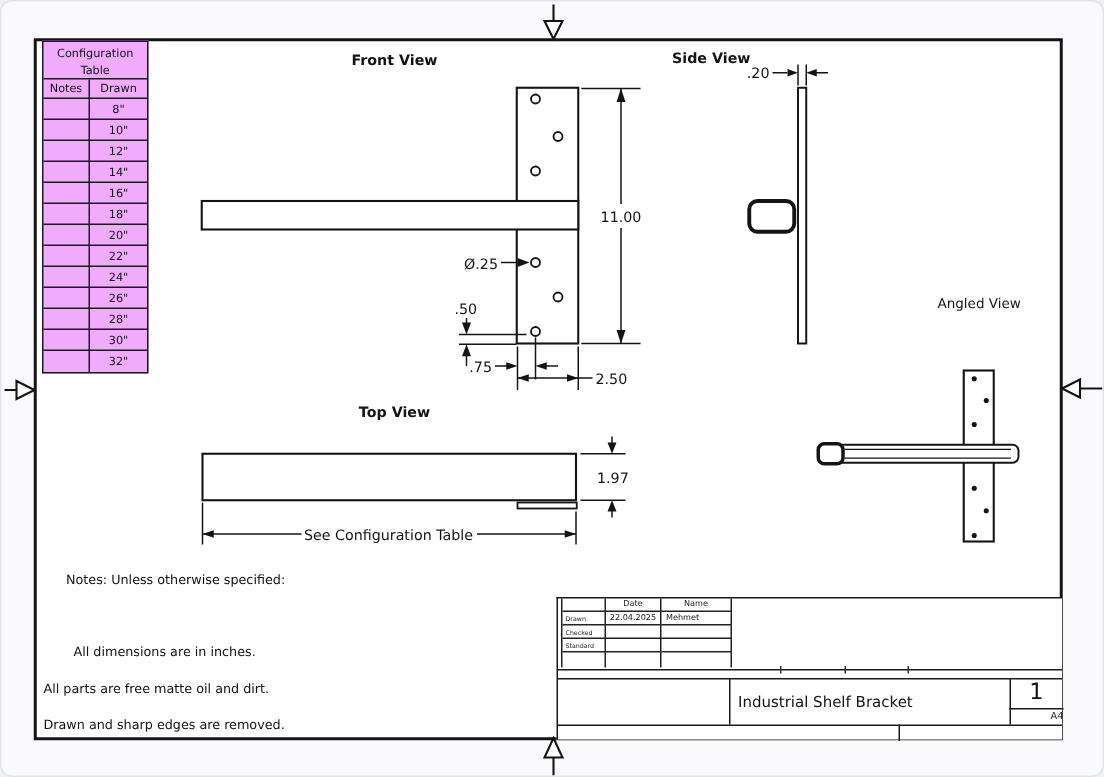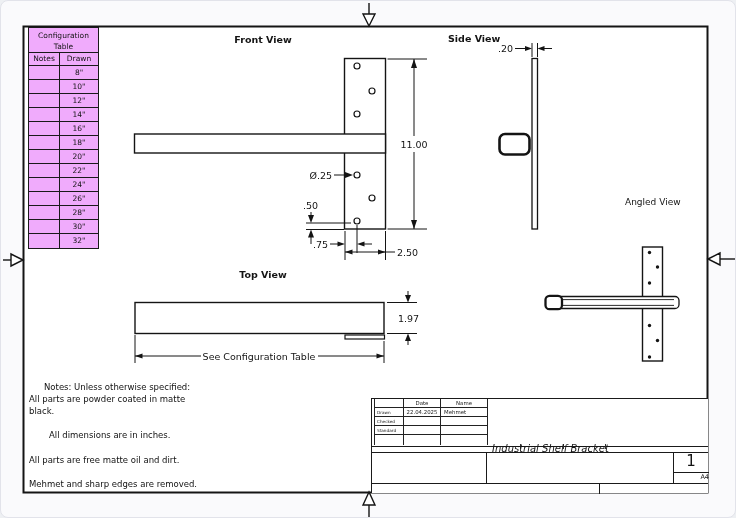--- a/index.html
+++ b/index.html
@@ -45,21 +45,21 @@
     overflow:hidden;white-space:nowrap;}
   .tb-c1{width:29px;font-size:4.2px;line-height:9px;padding-left:2px;color:#222;}
   .tb-c2{width:37px;font-size:5.4px;line-height:9px;text-align:center;color:#222;}
   .tb-c3{width:47px;font-size:5.4px;line-height:9px;padding-left:3px;color:#222;}
   .tb-row{height:9px;}
   .tb-filler{height:10px;}
   .tb-filler .tb-cell{border-bottom:none;height:10px;}
   .tb-hline{position:absolute;left:0;height:0;border-top:1px solid #1a1a1a;width:100%;}
   .tb-tick{position:absolute;width:0;height:5px;border-left:1px solid #333;top:44.5px;}
   .tb-vline{position:absolute;width:0;border-left:1px solid #1a1a1a;}
-  .tb-title{position:absolute;left:120px;top:44px;font-size:10px;font-style:italic;
+  .tb-title{position:absolute;left:120px;top:64px;font-size:10px;
     font-family:"DejaVu Sans", sans-serif;}
   .tb-sheetnum{position:absolute;left:301px;top:52px;width:36px;height:21px;
     text-align:center;font-size:15px;line-height:20px;}
   .tb-paper{position:absolute;left:301px;top:73px;width:36px;height:11px;
     text-align:right;font-size:6.5px;line-height:10px;color:#222;}
 </style>
 </head>
 <body>
 
 <div class="viewport">
@@ -266,24 +266,23 @@
           <div class="cfg-cell cfg-length">30"</div>
         </div>
         <div class="cfg-row">
           <div class="cfg-cell cfg-model"></div>
           <div class="cfg-cell cfg-length">32"</div>
         </div>
       </div>
   </div>
 
   <div class="note" style="top:381px;padding-left:15px;">Notes: Unless otherwise specified:</div>
-  <div class="note" style="top:393px;width:170px;">All parts are powder coated in matte black.</div>
   <div class="note" style="top:429px;margin-left:20px;">All dimensions are in inches.</div>
   <div class="note" style="top:454px;">All parts are free matte oil and dirt.</div>
-  <div class="note" style="top:478px;">Mehmet and sharp edges are removed.</div>
+  <div class="note" style="top:478px;">Drawn and sharp edges are removed.</div>
 
   <div class="title-block">
     <div class="tb-table">
       <div class="tb-row">
         <div class="tb-cell tb-c1"></div>
         <div class="tb-cell tb-c2">Date</div>
         <div class="tb-cell tb-c3" style="text-align:center;padding-left:0;">Name</div>
       </div>
       <div class="tb-row">
         <div class="tb-cell tb-c1">Drawn</div>

